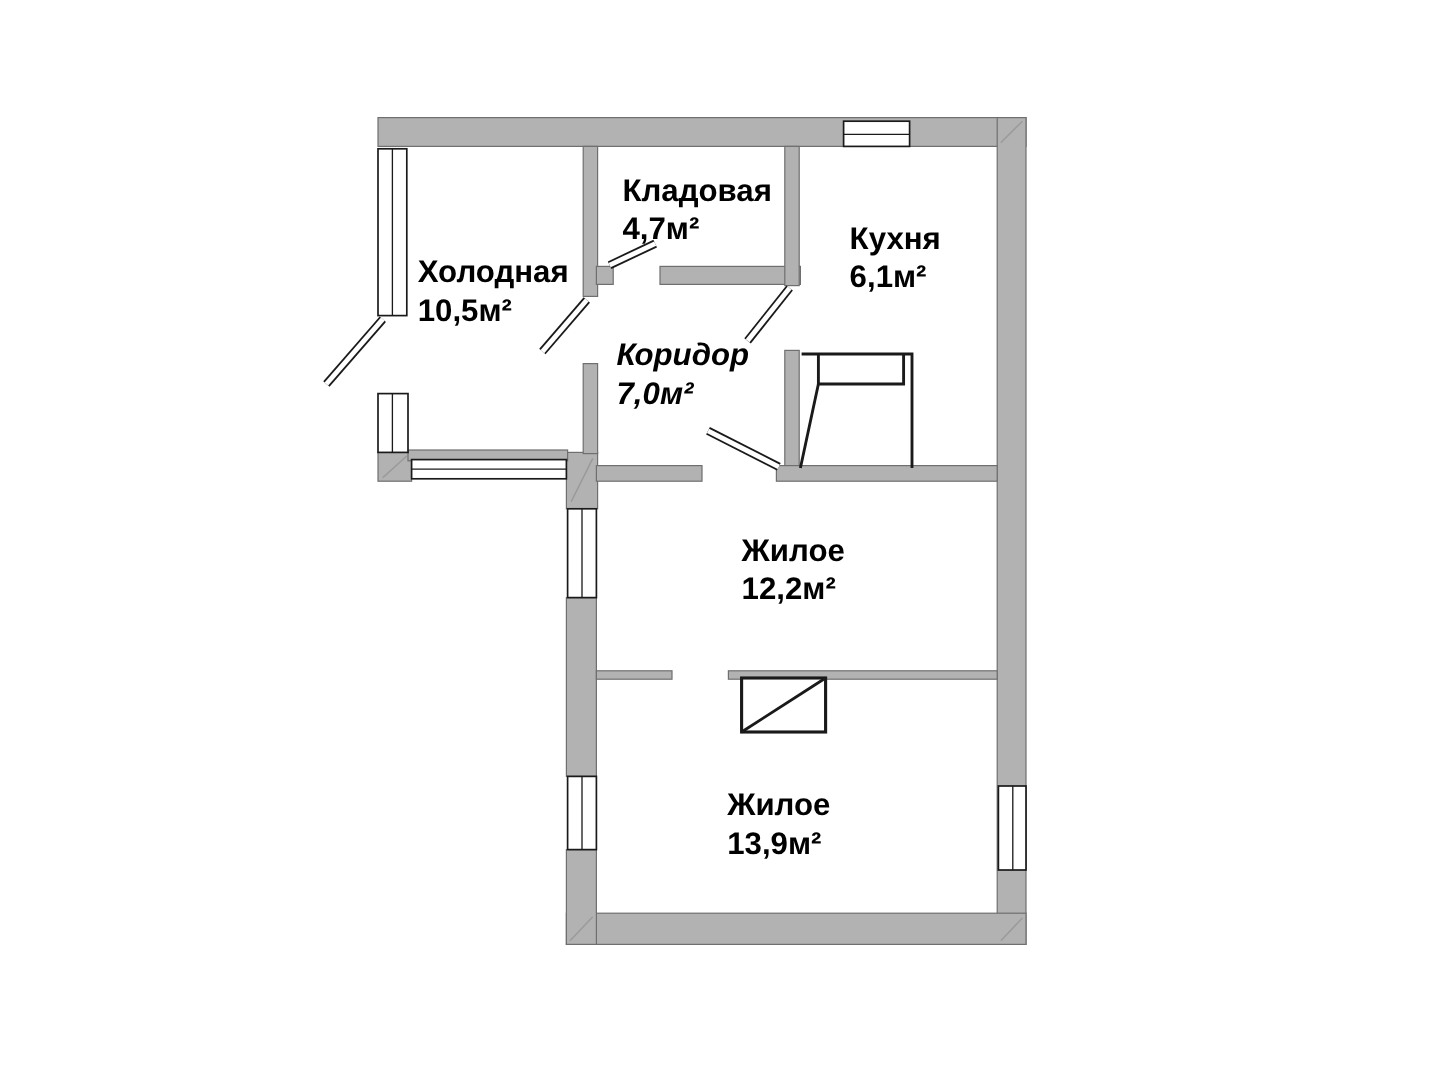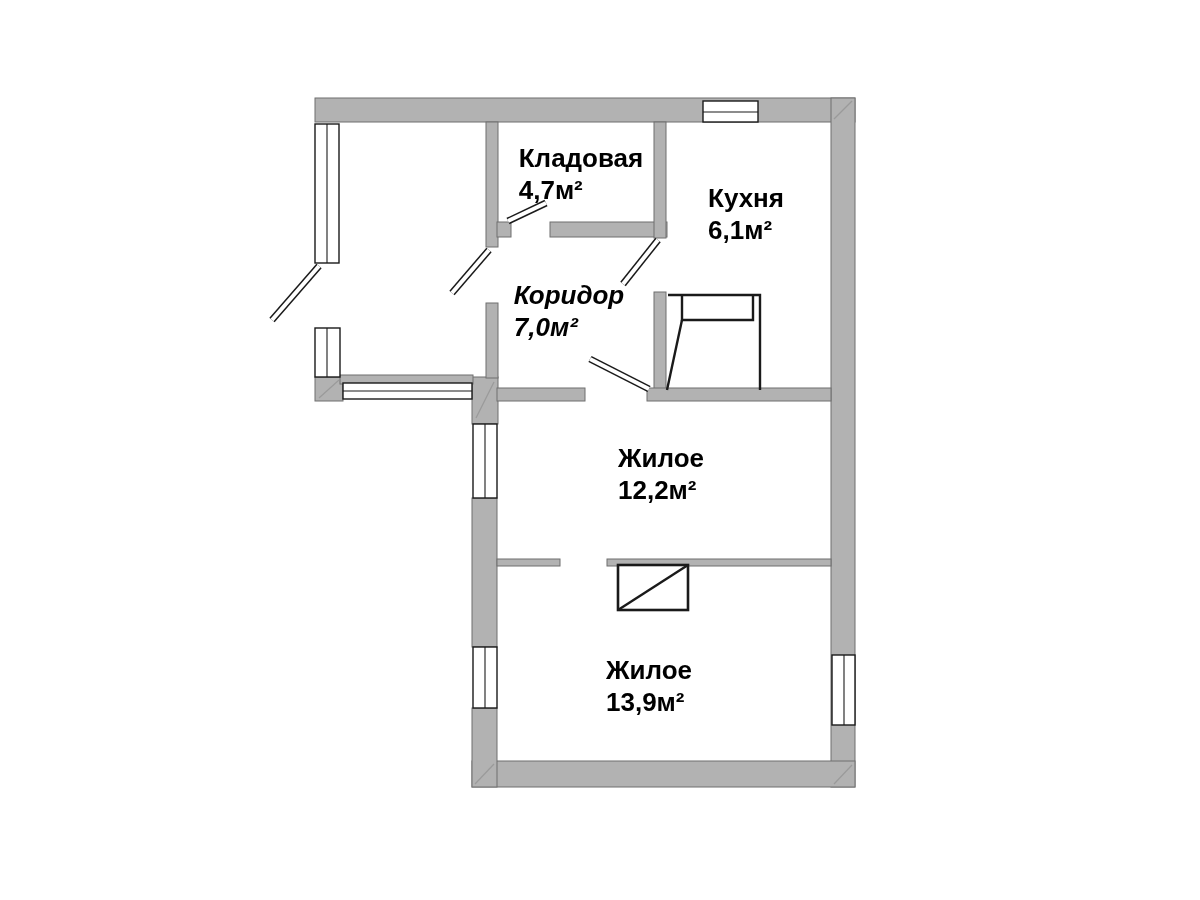--- a/index.html
+++ b/index.html
@@ -154,20 +154,24 @@
         <path class="fixture" d="M 682 320 L 667 390"></path>
       </g>
 
       <g>
         <rect class="ventbox" x="618" y="565" width="70" height="45"></rect>
         <line class="fixture" x1="618" y1="610" x2="688" y2="565"></line>
       </g>
     </g>
   </svg>
 
+  <div class="room-label" style="left:411px; top:243px;">
+    <span>Холодная</span>
+    <span>10,5м²</span>
+  </div>
 
   <div class="room-label" style="left:581px; top:175px;">
     <span>Кладовая</span>
     <span>4,7м²</span>
   </div>
 
   <div class="room-label" style="left:746px; top:215px;">
     <span>Кухня</span>
     <span>6,1м²</span>
   </div>

